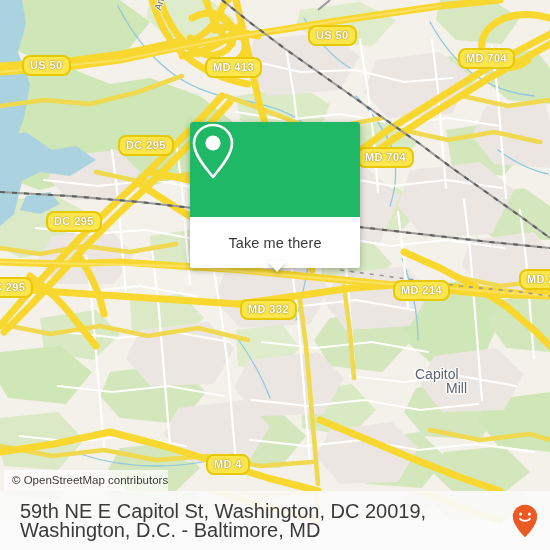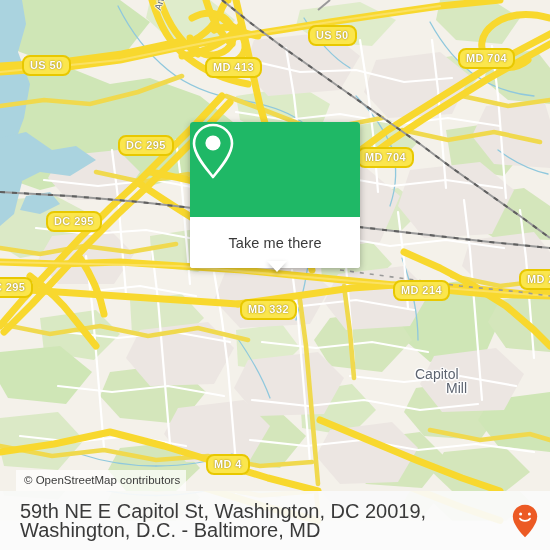--- a/index.html
+++ b/index.html
@@ -43,26 +43,26 @@
     color:#5f6b77;
     font-size:9.5px;
     white-space:nowrap;
     transform:rotate(-72deg);
     transform-origin:0 0;
     text-shadow:-1px 0 1px #fff,1px 0 1px #fff,0 -1px 1px #fff,0 1px 1px #fff;
   }
 
   
   #attrib{
-    position:absolute;left:16px;top:470px;
+    position:absolute;left:4px;top:470px;
     background:rgba(255,255,255,.72);
     color:#3b3b3b;
     font-size:11.5px;
     line-height:21px;
-    padding:0 6px 0 8px;
+    padding:0 0 0 8px;
     height:21px;
     white-space:nowrap;
   }
 
   
   #popup{position:absolute;left:190px;top:122px;width:170px;}
   #popup-card{
     width:170px;
     border-radius:3px;
     overflow:hidden;

